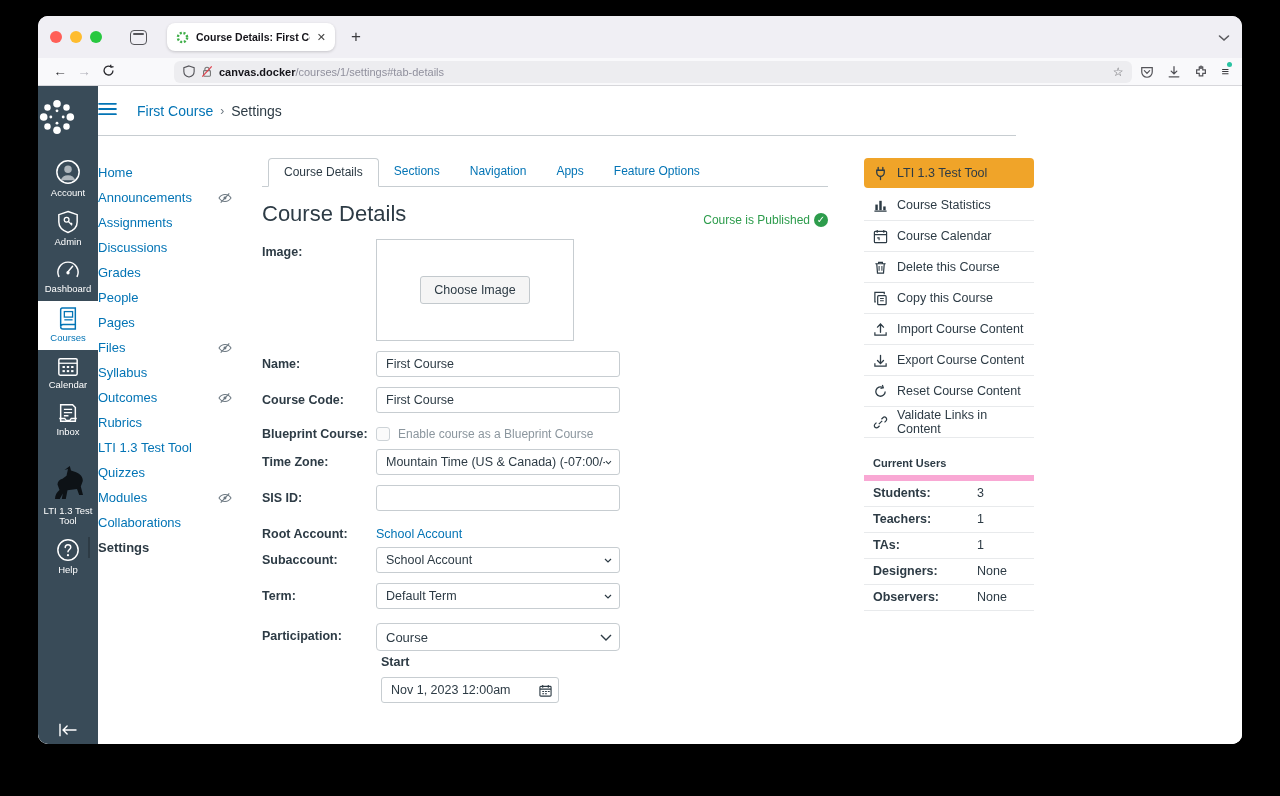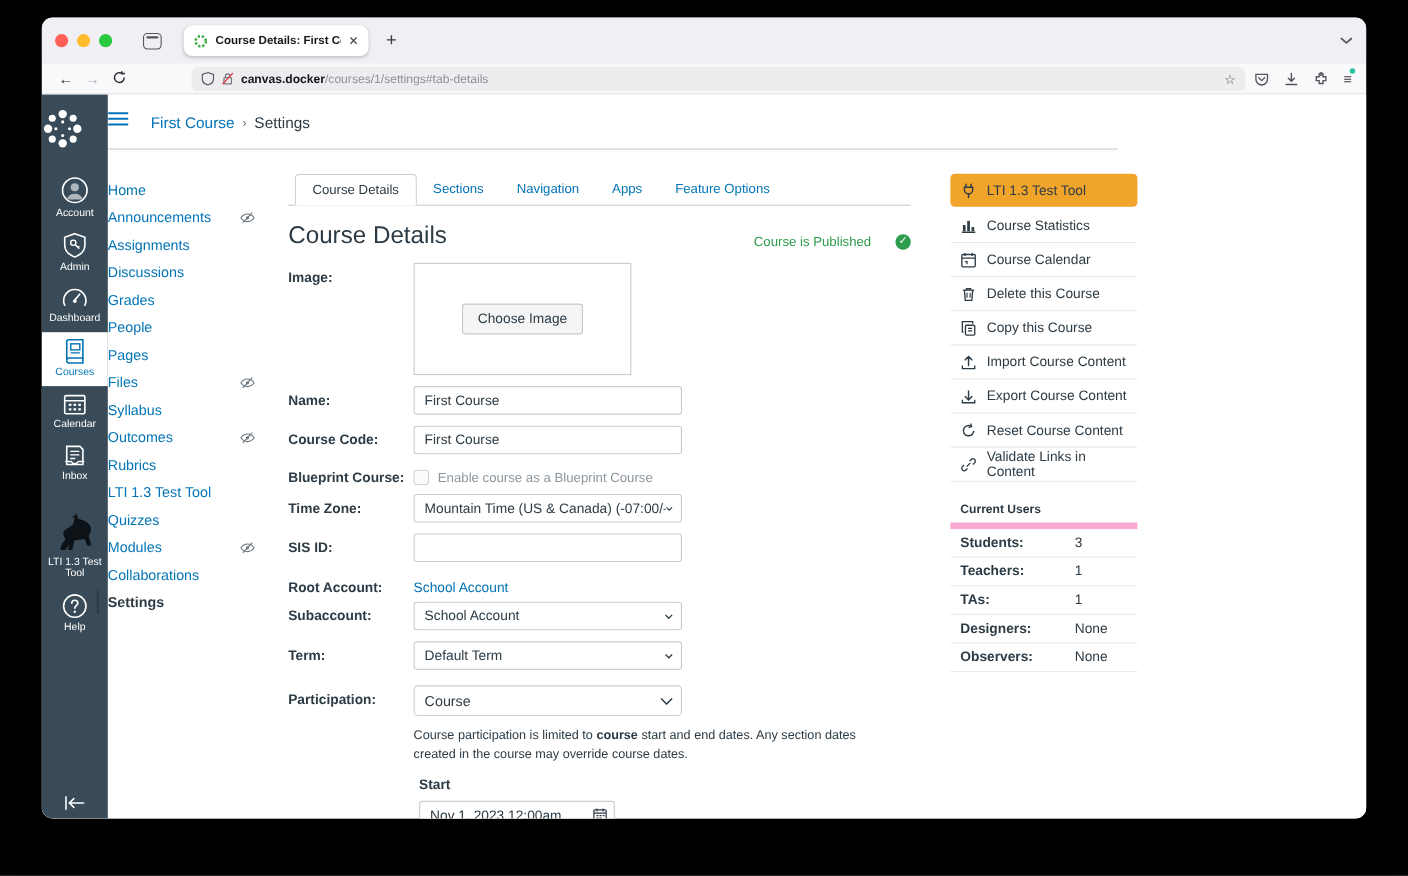--- a/index.html
+++ b/index.html
@@ -52,21 +52,21 @@
   .cn-item.active { color:#2d3b45; font-weight:700; }
   .cn-item.active::before { content:""; position:absolute; left:-10px; top:2px; bottom:2px; width:2px; background:#2d3b45; }
   .cn-eye { display:flex; margin-right:14px; }
 
   .main { width:566px; flex:none; margin-left:12px; }
   .tabs-row { display:flex; border-bottom:1px solid #c7cdd1; padding-left:6px; }
   .tab-item { font-size:12px; color:#0374B5; padding:6px 15px 7px; cursor:pointer; }
   .tab-item.active { background:#fff; border:1px solid #c7cdd1; border-bottom:1px solid #fff; border-radius:4px 4px 0 0; color:#2d3b45; margin-bottom:-1px; }
   .heading-row { display:flex; align-items:flex-end; justify-content:space-between; margin:14px 0 12px; }
   .page-title { font-size:22px; font-weight:500; color:#2d3b45; }
-  .published { color:#2d9c4c; font-size:12px; display:flex; align-items:center; gap:22px; }
+  .published { color:#2d9c4c; font-size:12px; display:flex; align-items:center; gap:4px; }
   .pub-check { width:14px; height:14px; border-radius:50%; background:#2d9c4c; color:#fff; font-size:10px; line-height:14px; text-align:center; }
 
   .form-row { display:flex; margin-bottom:10px; }
   .form-label { width:114px; flex:none; font-size:12.5px; font-weight:700; color:#2d3b45; padding-top:6px; }
   .image-box { width:198px; height:102px; border:1px solid #c7cdd1; display:flex; align-items:center; justify-content:center; }
   .choose-btn { background:#f5f5f5; border:1px solid #c3c9cd; border-radius:3px; padding:6px 13px; font-size:12.5px; color:#2d3b45; cursor:pointer; }
   .text-input { width:244px; height:26px; border:1px solid #c7cdd1; border-radius:3px; padding:0 9px; font-size:12.5px; color:#2d3b45; font-family:"Liberation Sans",sans-serif; background:#fff; }
   .select { width:244px; height:26px; border:1px solid #c7cdd1; border-radius:3px; padding:0 7px 0 9px; font-size:12.5px; color:#2d3b45; background:#fff; display:flex; align-items:center; justify-content:space-between; cursor:pointer; }
   .check-row { display:flex; align-items:center; gap:8px; padding-top:4px; }
   .check-box { width:14px; height:14px; border:1px solid #cdd3d7; border-radius:3px; background:#fbfbfb; }
@@ -441,21 +441,20 @@
 
           <div class="form-row" style="margin-bottom:8px;">
             <span class="form-label">Participation:</span>
             <div>
               <div class="select big">
                 <span>Course</span>
                 <svg width="12" height="7" viewBox="0 0 12 7">
                     <path d="M1 1l5 5 5-5" fill="none" stroke="#2d3b45" stroke-width="1.4"></path>
                   </svg>
               </div>
-              <p class="help-text" style="margin-top:10px;"><span>Course participation is limited to </span><b>course</b><span> start and end dates. Any section dates created in the course may override course dates.</span></p>
               <div class="start-label">Start</div>
               <div class="date-wrap">
                 <input class="date-input" value="Nov 1, 2023 12:00am" style="">
                 <span class="date-cal">
                   <svg width="13" height="13" viewBox="0 0 14 14">
                       <rect x="1" y="2.5" width="12" height="10.5" rx="1" fill="none" stroke="#2d3b45" stroke-width="1.2"></rect>
                       <path d="M1 5.5h12M4 1v3M10 1v3" stroke="#2d3b45" stroke-width="1.2"></path>
                       <path d="M3.5 8h2M6.5 8h2M9.5 8h2M3.5 10.5h2M6.5 10.5h2" stroke="#2d3b45" stroke-width="1.1"></path>
                     </svg>
                 </span>

